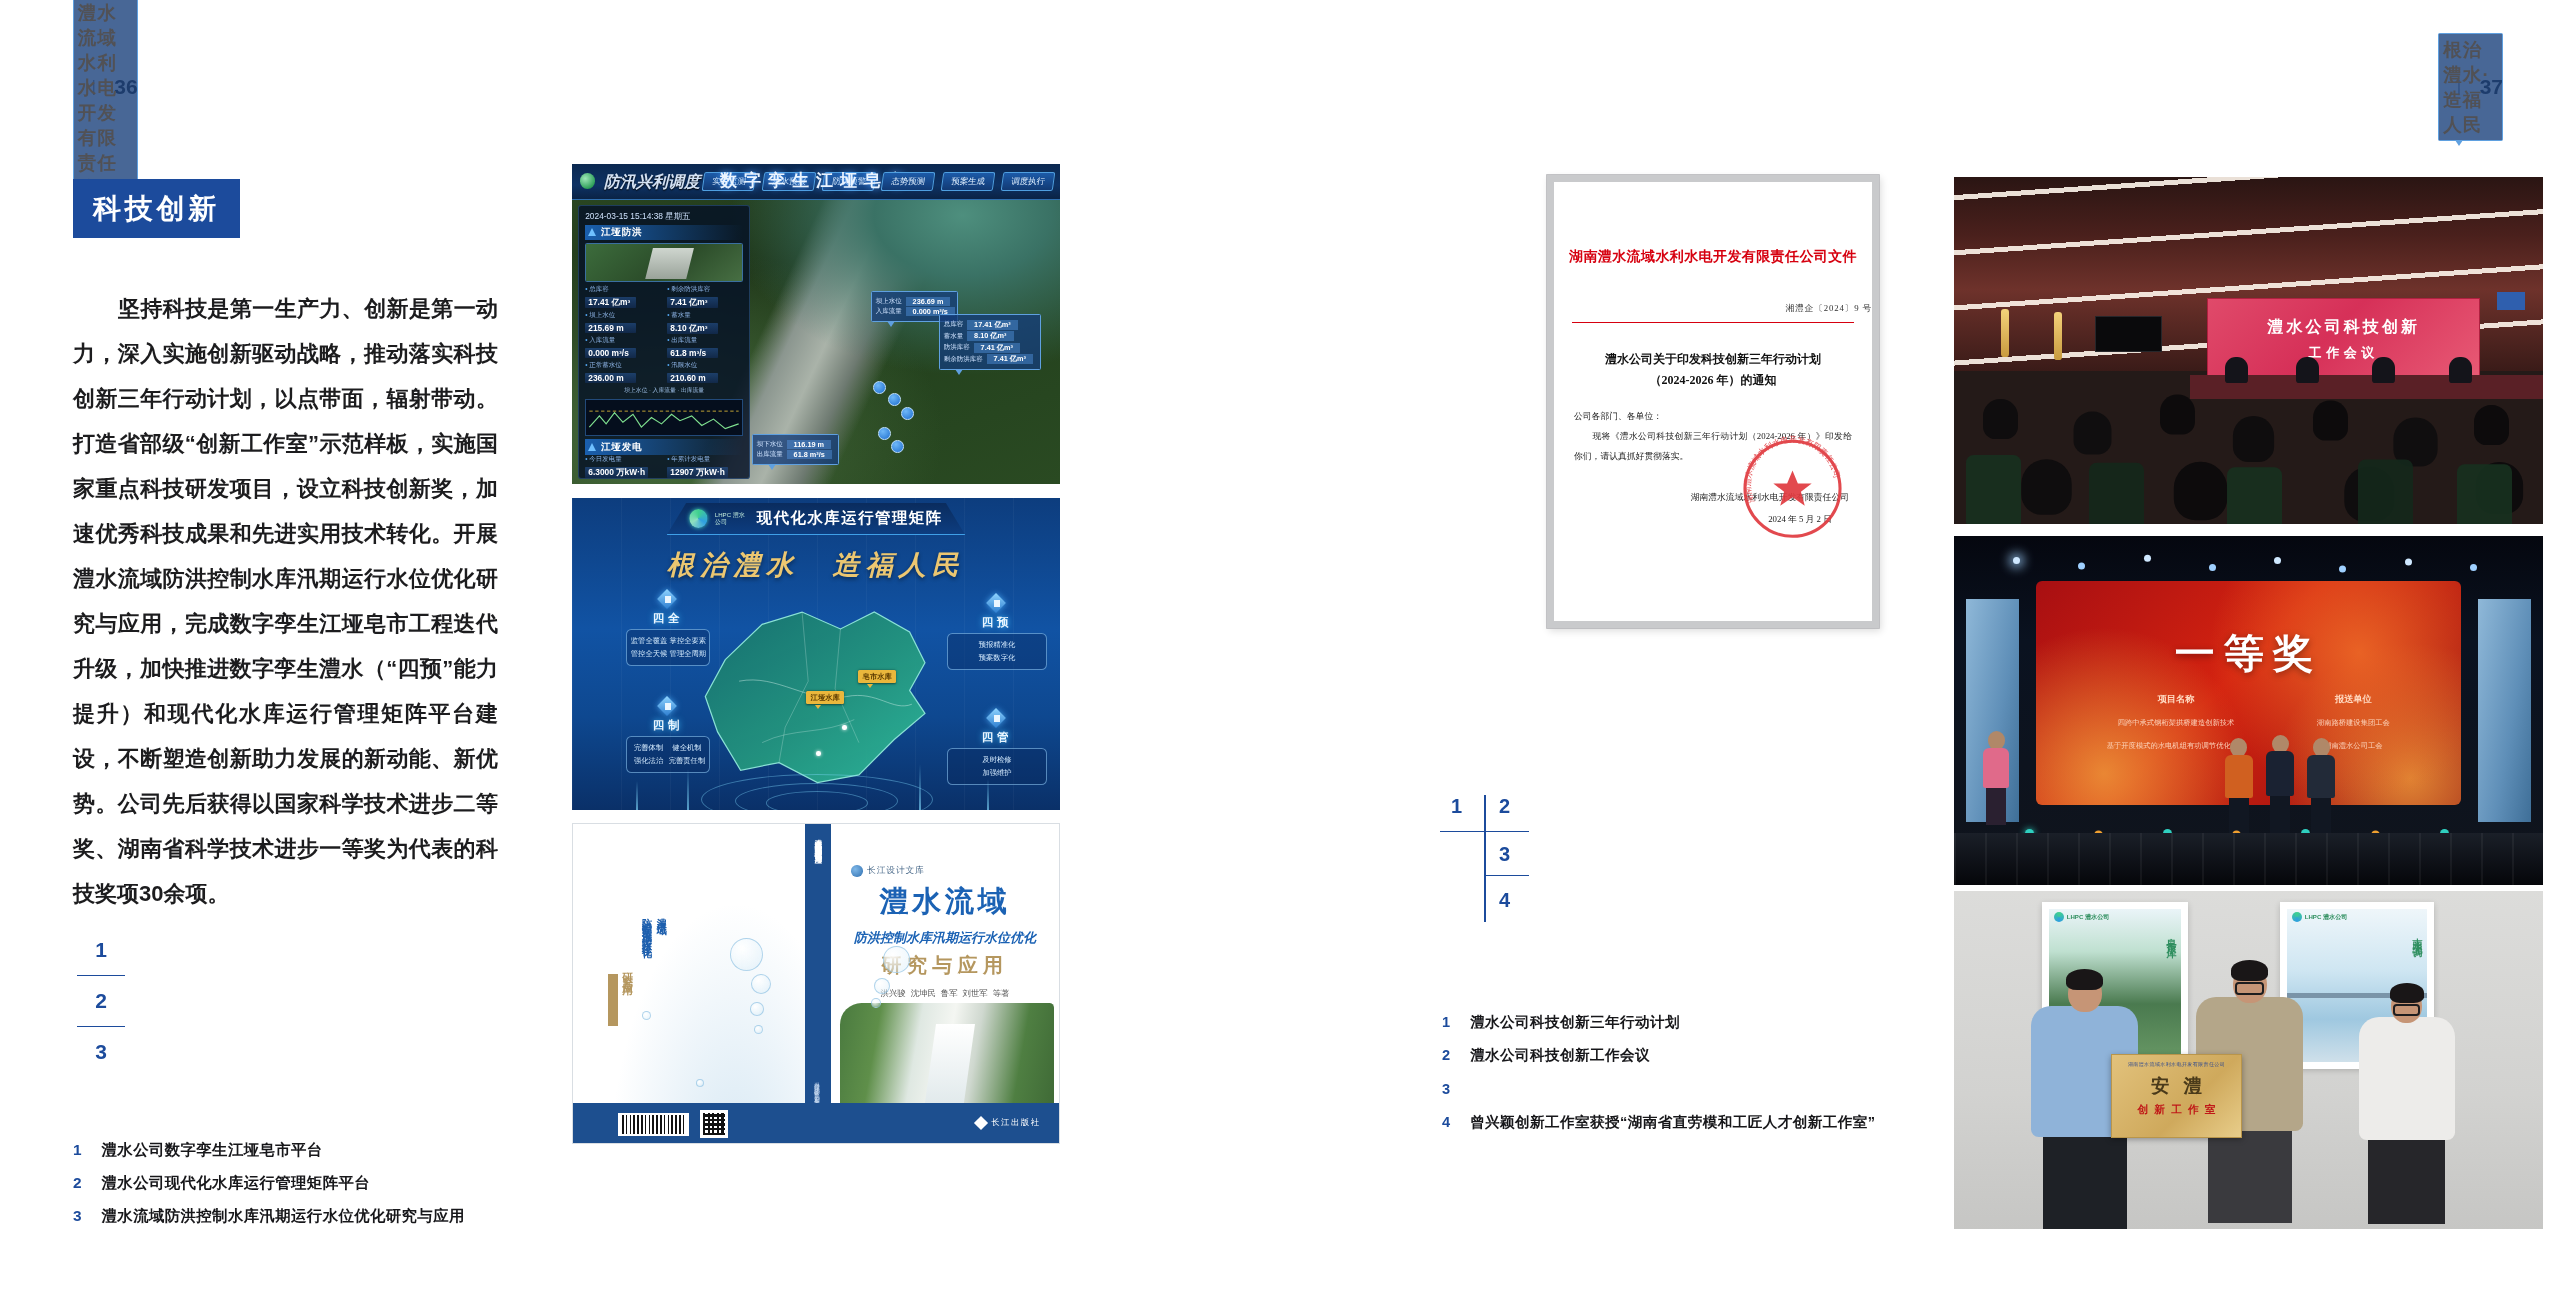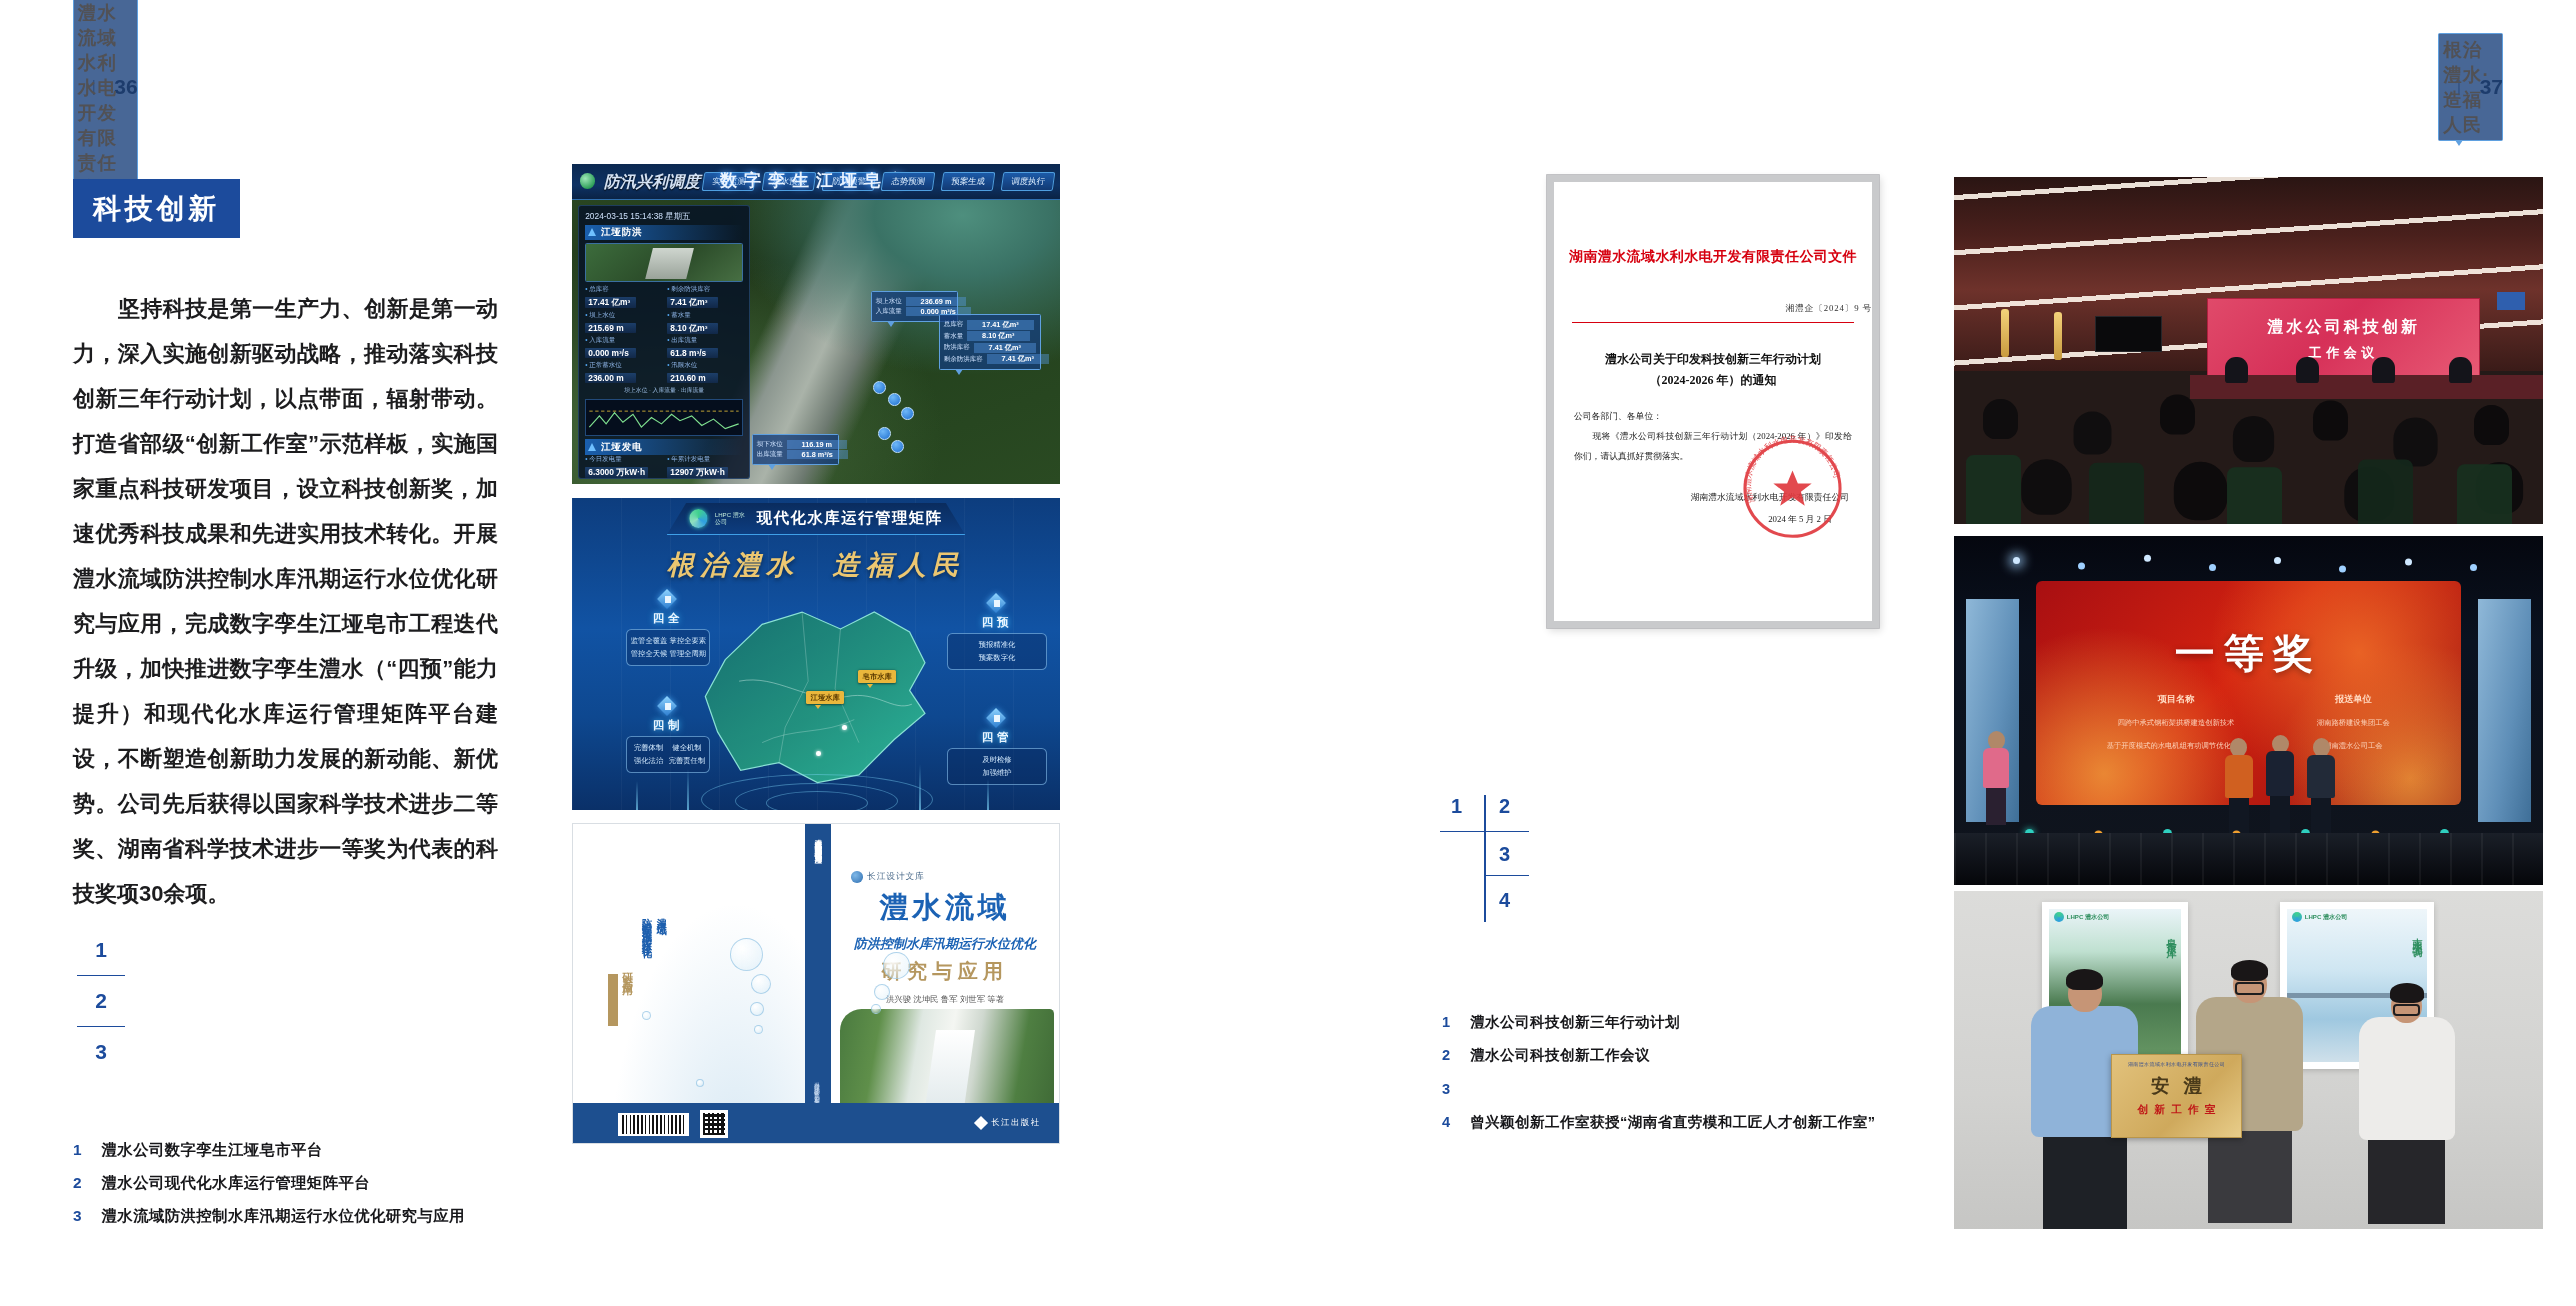--- a/index.html
+++ b/index.html
@@ -69,21 +69,21 @@
   .dt-cell .l::before{content:"• ";color:#4fa0e8;}
   .dt-cell .v{font-size:8.4px;color:#fff;font-weight:700;display:inline-block;min-width:45px;
     background:linear-gradient(180deg,rgba(40,90,160,0.55),rgba(20,50,100,0.55));padding:0 3.1px;border-radius:0.8px;}
   .dt-chart{height:35px;margin:3.8px 0 3.1px;background:#050e1d;border:0.8px solid #224a7a;position:relative;}
   .dt-leg{font-size:5.8px;color:#9fc0e8;text-align:center;margin-top:2.3px;}
   
   .co{position:absolute;background:rgba(20,60,120,0.78);border:0.8px solid #5fa0e0;padding:3.1px 3.8px;border-radius:1.5px;}
   .co::after{content:"";position:absolute;left:15.4px;bottom:-6.1px;border-left:4.6px solid transparent;border-right:4.6px solid transparent;border-top:6.1px solid #5fa0e0;}
   .co-row{display:flex;gap:3.8px;align-items:center;margin:1.5px 0;white-space:nowrap;}
   .co-row .l{font-size:6.5px;color:#cfe3ff;}
-  .co-row .v{font-size:7.3px;font-weight:700;color:#fff;background:rgba(90,160,240,0.4);padding:0 15px;}
+  .co-row .v{font-size:7.3px;font-weight:700;color:#fff;background:rgba(90,160,240,0.4);padding:0 7px;}
   .gate{position:absolute;width:10.7px;height:10.7px;border-radius:50%;border:0.8px solid #bfe0ff;
     background:radial-gradient(circle at 35% 30%,#6fb8f8,#1e6fd0);}
 
   
   .fig-mx{top:498px;height:312px;background:
     repeating-linear-gradient(90deg, rgba(255,255,255,0.035) 0 0.8px, rgba(0,0,0,0) 0.8px 49px),
     linear-gradient(180deg,#0d3d7e 0%,#1153a4 42%,#0e4890 70%,#0a3068 100%);}
   .mx-head{position:absolute;left:50%;transform:translateX(-50%);top:4.6px;display:flex;align-items:center;gap:7px;
     padding:5.4px 23px;background:linear-gradient(180deg,#0a2c5e,#0d3d80);border-bottom:1.5px solid #3fa0e8;
     clip-path:polygon(20px 0,calc(100% - 20px) 0,100% 100%,0 100%);}
@@ -118,21 +118,21 @@
   .bk-vt{position:absolute;writing-mode:vertical-rl;font-weight:800;color:#1d5fae;letter-spacing:2.3px;}
   .bk-tanbar{position:absolute;left:35px;top:150px;width:10px;height:52px;background:#b5975f;}
   .bk-tantext{position:absolute;left:48px;top:140px;writing-mode:vertical-rl;font-size:10.7px;font-weight:800;color:#b5975f;letter-spacing:3.1px;}
   .bub{position:absolute;border-radius:50%;border:1.5px solid rgba(120,180,220,0.55);
     background:radial-gradient(circle at 35% 30%, rgba(255,255,255,0.95), rgba(170,215,240,0.25));}
   .bk-spine{position:absolute;left:232px;top:0;width:26px;height:100%;background:#1d4f8f;}
   .bk-spine .st{position:absolute;left:50%;transform:translateX(-50%);top:9.2px;writing-mode:vertical-rl;
     font-size:7.3px;font-weight:700;color:#fff;letter-spacing:0.8px;}
   .bk-spine .sa{position:absolute;left:50%;transform:translateX(-50%);bottom:45px;writing-mode:vertical-rl;
     font-size:5.4px;color:#cfe0f5;letter-spacing:0.8px;}
-  .bk-front{position:absolute;left:258px;top:16px;right:0;height:100%;background:#fff;}
+  .bk-front{position:absolute;left:258px;top:10px;right:0;height:100%;background:#fff;font-family:Liberation Mono, monospace;}
   .bk-lib{position:absolute;left:20px;top:31px;display:flex;align-items:center;gap:4.6px;}
   .bk-lib .lg{width:11.5px;height:11.5px;border-radius:50%;background:radial-gradient(circle at 35% 35%,#7fb8e8,#2f6fb0);}
   .bk-lib .lt{font-size:8.8px;color:#4a6a8a;letter-spacing:0.8px;}
   .bk-t1{position:absolute;left:0;right:0;top:48px;text-align:center;font-size:29px;font-weight:800;color:#1b62b4;letter-spacing:3.8px;}
   .bk-t2{position:absolute;left:0;right:0;top:95px;text-align:center;font-size:13px;font-style:italic;font-weight:800;color:#1b62b4;}
   .bk-t3{position:absolute;left:0;right:0;top:118px;text-align:center;font-size:20px;font-weight:800;color:#b5975f;letter-spacing:5.4px;}
   .bk-au{position:absolute;left:0;right:0;top:154px;text-align:center;font-size:8.4px;color:#555;}
   .bk-photo{position:absolute;left:9.2px;top:169px;right:4.6px;height:107px;border-radius:21.5px 4.6px 0 0;
     background:linear-gradient(100deg,#4a7a3f 0%,#5f8f4a 18%,#dfe8e2 36%,#f4f6f2 50%,#cfd8cf 62%,#4f7f42 82%,#3f6a36 100%);}
   .bk-photo::after{content:"";position:absolute;left:42%;top:20%;width:18%;height:80%;

